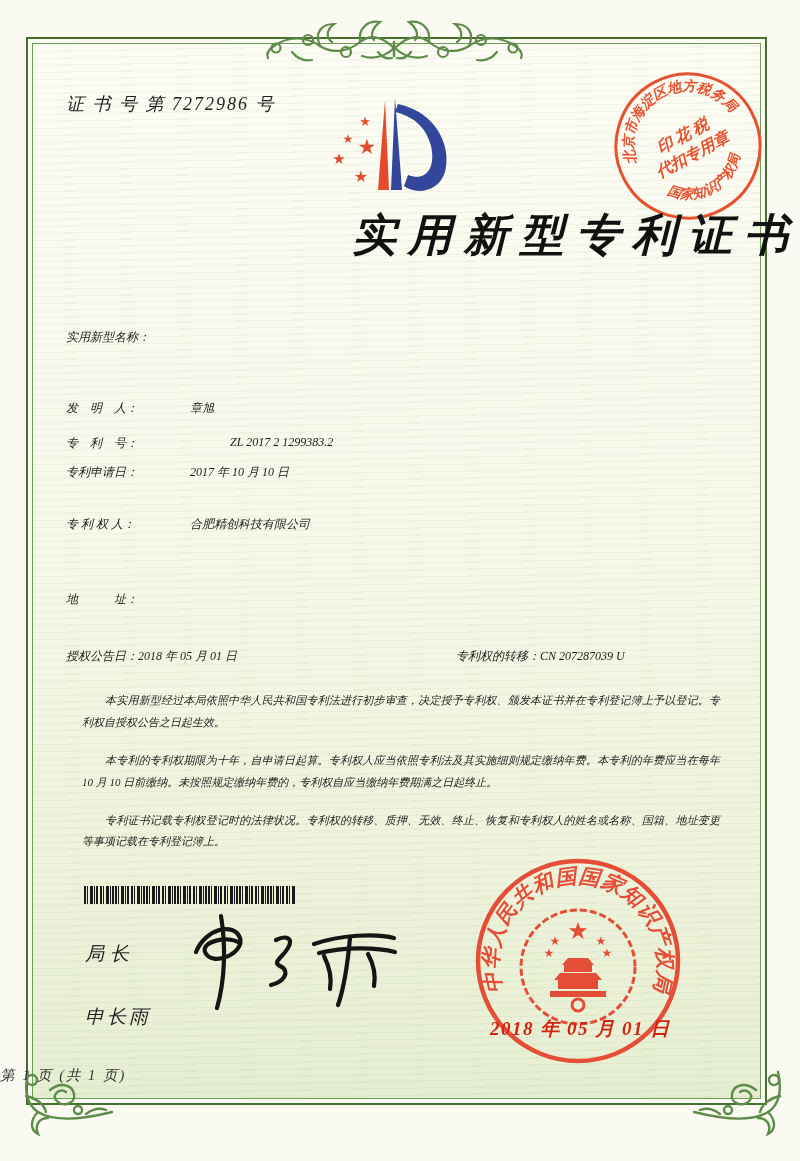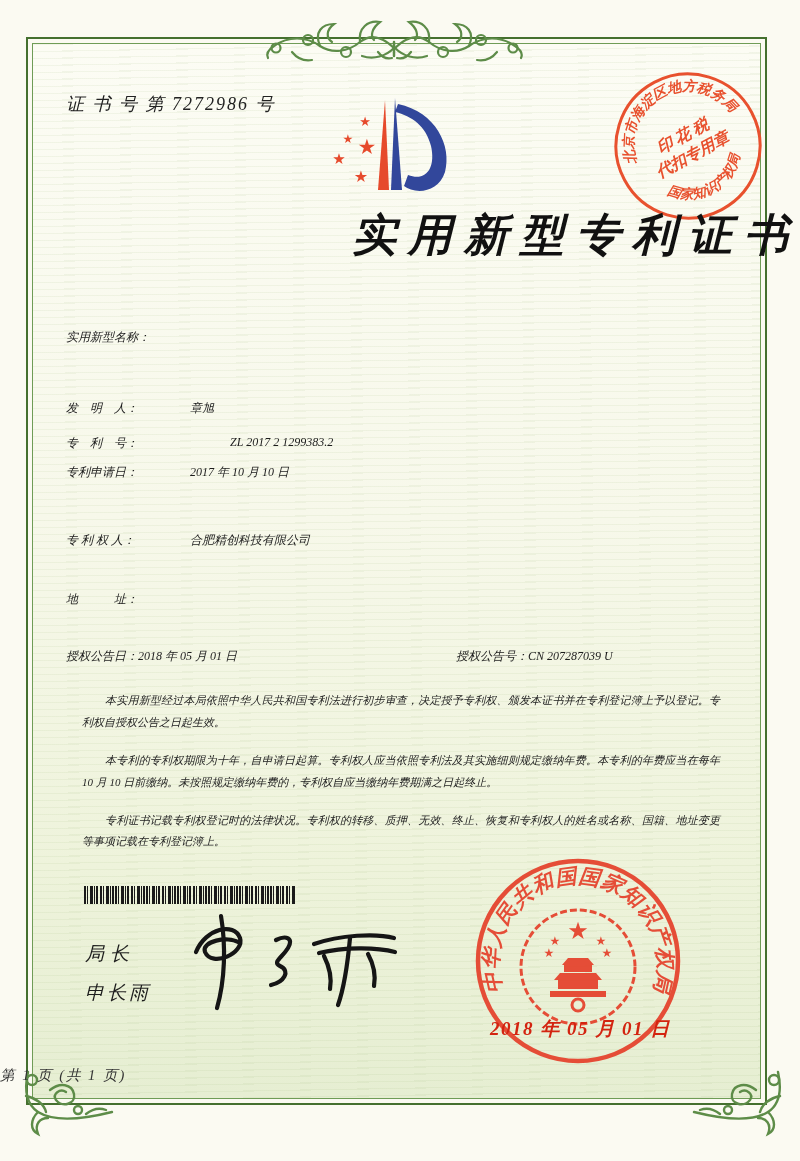--- a/index.html
+++ b/index.html
@@ -28,33 +28,33 @@
     left:0; right:0; top:206px; text-align:right;
     font-size:44px; font-weight:bold; letter-spacing:12px; color:#111;
   }
   .field-row{left:66px; font-size:12px; display:flex; color:#1c1c1c;}
   .field-label{display:inline-block; width:124px; flex:0 0 124px; white-space:pre;}
   .field-value{white-space:pre-wrap;}
   .row-name{top:329px;}
   .row-inventor{top:382px;margin-top:18px;}
   .row-patno{top:435px;gap:40px;}
   .row-appdate{top:464px;align-items:flex-end;}
-  .row-patentee{top:532px;}
+  .row-patentee{top:516px;}
   .row-address{top:591px;}
   .row-address .field-value{width:485px; line-height:1.75;}
   .row-grant{top:648px; width:700px;align-items:flex-end;}
   .grant-right{position:absolute; left:390px; top:0; white-space:nowrap;}
   .paras{left:66px; top:674px; width:670px;}
   .paras p{
     margin:16px; font-size:11px; line-height:1.99; text-indent:2.1em;
     text-align:justify; color:#232323;
   }
   .barcode{left:84px; top:886px; width:212px; height:18px;}
   .sig-title{left:85px; top:941px; font-size:19px; letter-spacing:6px;}
-  .sig-name{left:85px; top:980px; font-size:19px; letter-spacing:3px;}
+  .sig-name{left:85px; top:1004px; font-size:19px; letter-spacing:3px;}
   .signature-svg{left:180px; top:908px;}
   .seal-svg{left:470px; top:853px;}
   .seal-date{
     left:490px; top:1016px; font-size:19px; font-weight:bold;
     color:#d32410; letter-spacing:1.5px;
   }
   .tax-stamp{left:606px; top:64px; transform:rotate(-28deg);}
   .footer{left:0; right:0; top:1066px; text-align:left; font-size:14.5px; letter-spacing:2px; color:#333;}
   .ornament-top{left:262px; top:12px;}
   .ornament-bl{left:16px; top:1068px;}
@@ -162,21 +162,21 @@
     <span class="field-label">专 利 权 人：</span>
     <span class="field-value">合肥精创科技有限公司</span>
   </div>
   <div class="abs field-row row-address">
     <span class="field-label">地　　　址：</span>
   </div>
 
   <div class="abs field-row row-grant">
     <span>授权公告日：</span>
       <span>2018 年 05 月 01 日</span>
-    <span class="grant-right"><span>授权公告号：</span><span>CN 207287039 U</span></span>
+    <span class="grant-right"><span>专利权的转移：</span><span>CN 207287039 U</span></span>
   </div>
 
   <div class="abs paras">
     <p>本实用新型经过本局依照中华人民共和国专利法进行初步审查，决定授予专利权、颁发本证书并在专利登记簿上予以登记。专利权自授权公告之日起生效。</p>
     <p>本专利的专利权期限为十年，自申请日起算。专利权人应当依照专利法及其实施细则规定缴纳年费。本专利的年费应当在每年 10 月 10 日前缴纳。未按照规定缴纳年费的，专利权自应当缴纳年费期满之日起终止。</p>
     <p>专利证书记载专利权登记时的法律状况。专利权的转移、质押、无效、终止、恢复和专利权人的姓名或名称、国籍、地址变更等事项记载在专利登记簿上。</p>
   </div>
 
   <svg id="barcode-svg" class="abs barcode" width="212" height="18" viewBox="0 0 212 18">
       <rect x="0" y="0" width="2" height="18" fill="#1a1a1a"></rect>

